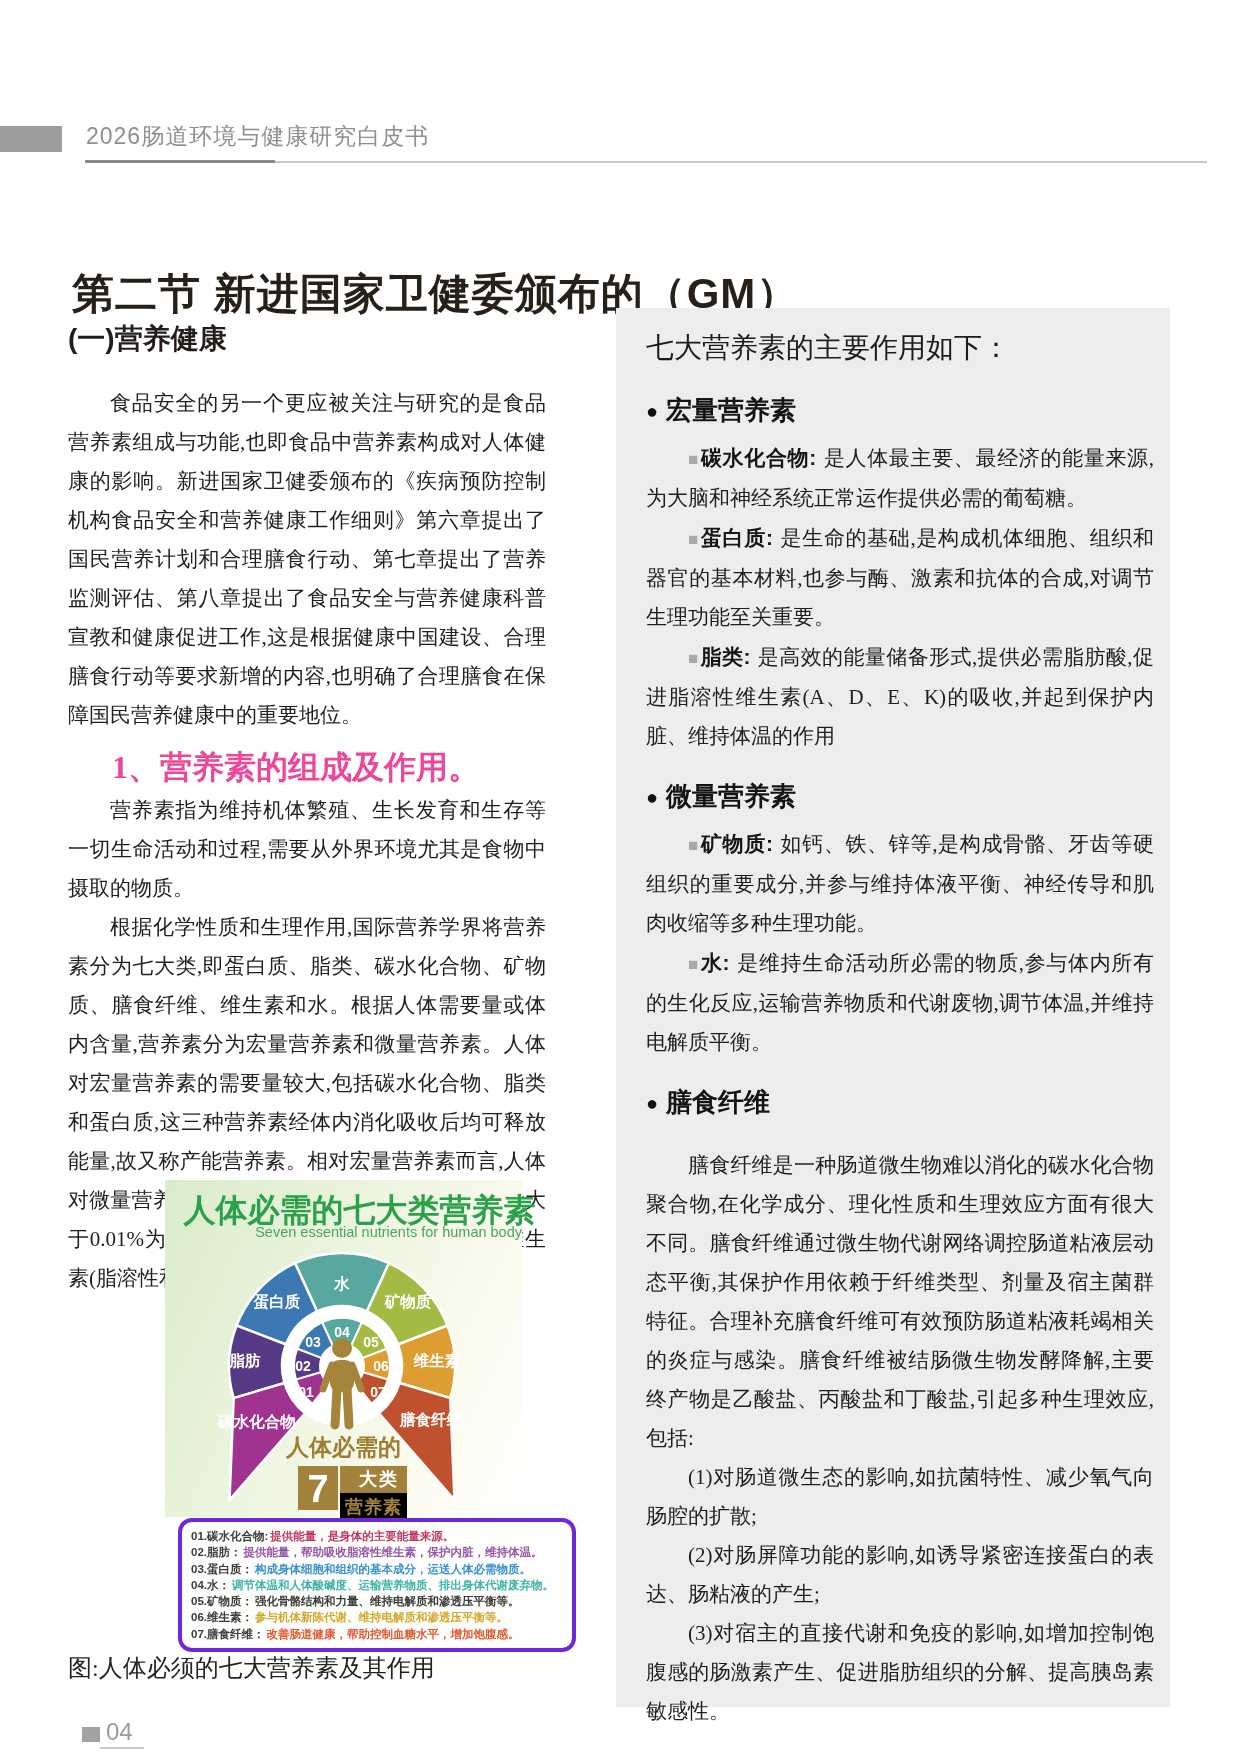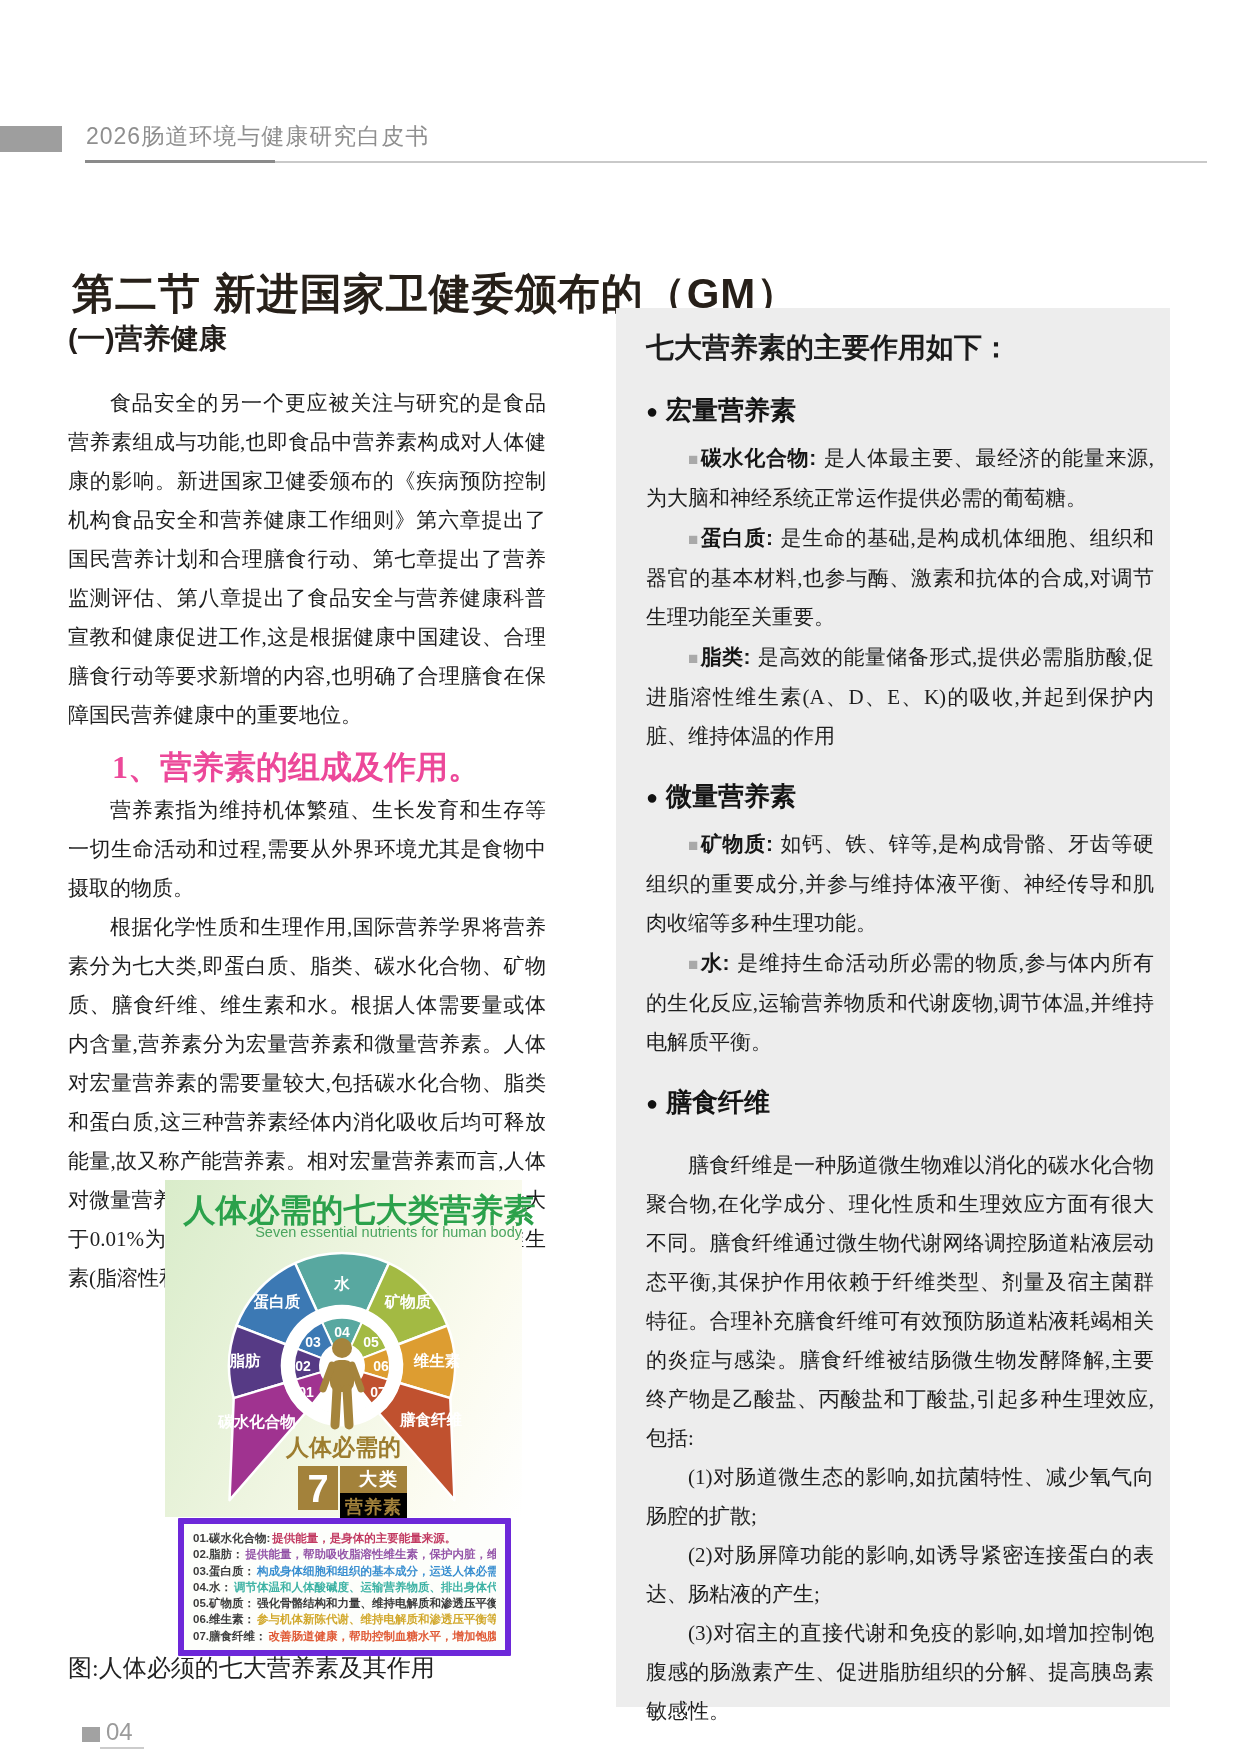--- a/index.html
+++ b/index.html
@@ -38,31 +38,31 @@
   .art-center-label{position:absolute;left:0;top:252px;width:100%;text-align:center;
     font-family:"Liberation Sans",sans-serif;font-weight:bold;font-size:23px;color:#9d7d2f;}
   .seven{position:absolute;left:133px;top:286px;display:flex;align-items:flex-start;}
   .seven-num{width:40px;height:44px;background:#a3823b;color:#fff;text-align:center;
     line-height:46px;font-family:"Liberation Sans",sans-serif;font-weight:bold;font-size:38px;}
   .seven-col{display:flex;flex-direction:column;margin-left:2px;text-align:right;}
   .seven-top{background:#a3823b;color:#fff;font-family:"Liberation Sans",sans-serif;
     font-weight:bold;font-size:18px;padding:1px 8px 2px 8px;letter-spacing:2px;}
   .seven-bottom{background:#000000;color:#a3823b;font-family:"Liberation Sans",sans-serif;
     font-weight:bold;font-size:18px;padding:2px 5px 1px 5px;letter-spacing:1px;}
-  .legend{position:absolute;left:13px;top:338px;width:333px;box-sizing:border-box;
-    background:#fdfefb;border:6px solid #6d28d9;border-radius:1px;padding:6px 9px;}
+  .legend{position:absolute;left:13px;top:338px;width:398px;box-sizing:border-box;
+    background:#fdfefb;border:4px solid #6d28d9;border-radius:14px;padding:6px 9px;}
   .legend-row{white-space:nowrap;overflow:hidden;line-height:16.3px;
     font-family:"Liberation Sans",sans-serif;font-weight:bold;font-size:11.5px;}
   .legend-label{color:#3c3c3c;margin-right:2px;}
   .caption{position:absolute;left:68px;top:1652px;width:478px;text-align:left;
     font-size:24px;color:#222;}
   
   .rbox{position:absolute;left:616px;top:308px;width:554px;height:1399px;background:#ededed;
     box-sizing:border-box;padding:22px 16px 0 30px;}
-  .r-head{font-family:"Liberation Sans",sans-serif;font-weight:bold;font-size:28px;
+  .r-head{font-family:"Liberation Sans",sans-serif;font-weight:normal;font-size:28px;
     color:#1c1c1c;line-height:36px;margin:0;}
   .r-sec{display:flex;align-items:center;margin-top:28px;line-height:34px;}
   .r-sec.tight{margin-top:24px;}
   .r-dot{font-size:20px;color:#111;margin-right:8px;line-height:34px;}
   .r-sec-title{font-weight:bold;font-size:26px;color:#141414;}
   .r-item{font-size:21px;line-height:39px;text-align:justify;margin:0;color:#1e1e1e;text-indent:2em;}
   .r-item.first{margin-top:10px;}
   .r-para{margin-top:26px;}
   .sq{color:#a9a9a9;font-size:17px;margin-right:2px;}
   .r-label{font-family:"Liberation Sans",sans-serif;font-weight:bold;color:#161616;margin-right:7px;}

